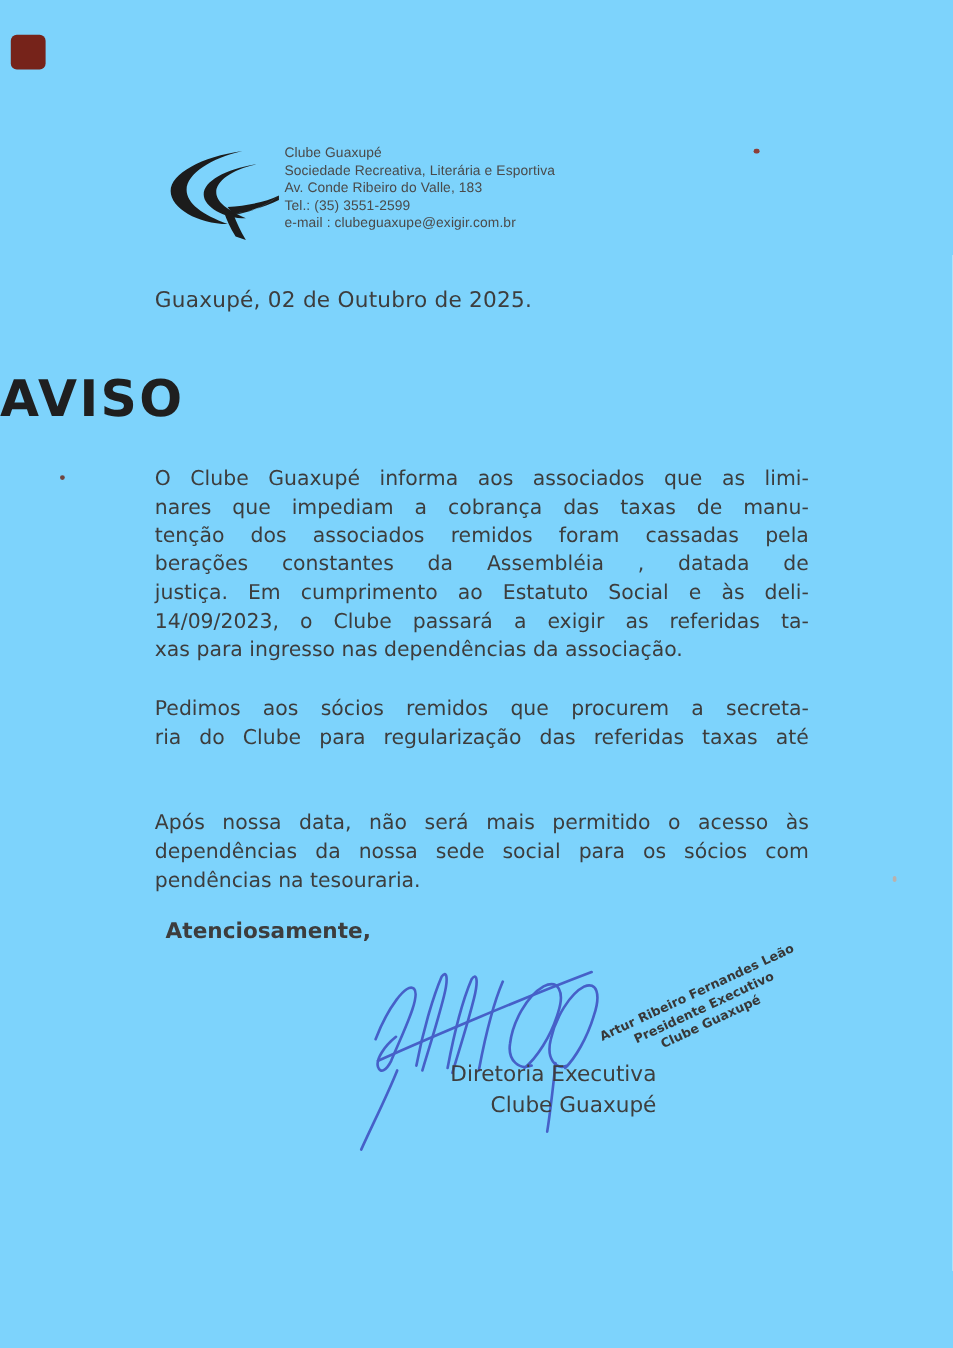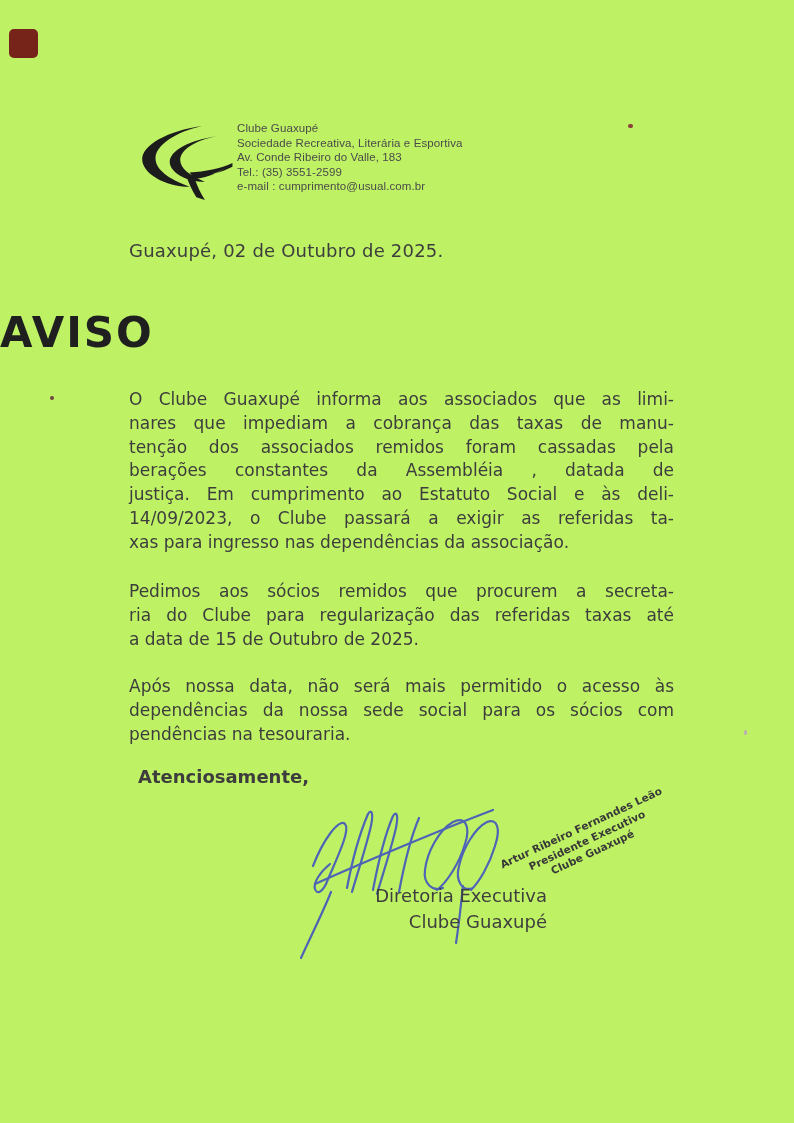--- a/index.html
+++ b/index.html
@@ -1,20 +1,20 @@
 <!DOCTYPE html>
 <html><head>
 <meta charset="utf-8">
 <style>
   html, body { margin: 0; padding: 0; background: #ffffff; }
   .page {
     position: relative;
     width: 794px;
     height: 1123px;
-    background: #bef264;
+    background: #7dd3fc;
     overflow: hidden;
     font-family: "DejaVu Sans", sans-serif;
   }
 
   
   .corner-mark {
     position: absolute; left: 9px; top: 29px;
     width: 29px; height: 29px; border-radius: 5px;
   }
   .speck-1 { position: absolute; left: 628px; top: 124px; width: 5px; height: 4px; border-radius: 2px; }
@@ -103,40 +103,39 @@
     <path fill="#1c1c1c" d="M 66,57
       C 69,65 72,72 77,80
       L 68,77
       C 63,69 60,62 58,56 Z"></path>
   </svg>
   <div class="letterhead-text">
       <div class="lh-line">Clube Guaxupé</div>
       <div class="lh-line">Sociedade Recreativa, Literária e Esportiva</div>
       <div class="lh-line">Av. Conde Ribeiro do Valle, 183</div>
       <div class="lh-line">Tel.: (35) 3551-2599</div>
-      <div class="lh-line">e-mail : cumprimento@usual.com.br</div>
+      <div class="lh-line">e-mail : clubeguaxupe@exigir.com.br</div>
     </div>
 
   <div class="date-line">Guaxupé, 02 de Outubro de 2025.</div>
 
   <div class="doc-title">AVISO</div>
 
   <div class="body-par par-1">
       <div class="jline">O Clube Guaxupé informa aos associados que as limi-</div>
       <div class="jline">nares que impediam a cobrança das taxas de manu-</div>
       <div class="jline">tenção dos associados remidos foram cassadas pela</div>
       <div class="jline">berações constantes da Assembléia , datada de</div>
       <div class="jline">justiça. Em cumprimento ao Estatuto Social e às deli-</div>
       <div class="jline">14/09/2023, o Clube passará a exigir as referidas ta-</div>
       <div class="jline last">xas para ingresso nas dependências da associação.</div>
     </div>
   <div class="body-par par-2">
       <div class="jline">Pedimos aos sócios remidos que procurem a secreta-</div>
       <div class="jline">ria do Clube para regularização das referidas taxas até</div>
-      <div class="jline last">a data de 15 de Outubro de 2025.</div>
     </div>
   <div class="body-par par-3">
       <div class="jline">Após nossa data, não será mais permitido o acesso às</div>
       <div class="jline">dependências da nossa sede social para os sócios com</div>
       <div class="jline last">pendências na tesouraria.</div>
     </div>
 
   <div class="closing">Atenciosamente,</div>
 
   <svg class="signature-svg" viewBox="0 0 225 165" xmlns="http://www.w3.org/2000/svg" fill="none" stroke="#3f51c1" stroke-width="2.2" stroke-linecap="round" opacity="0.88">

